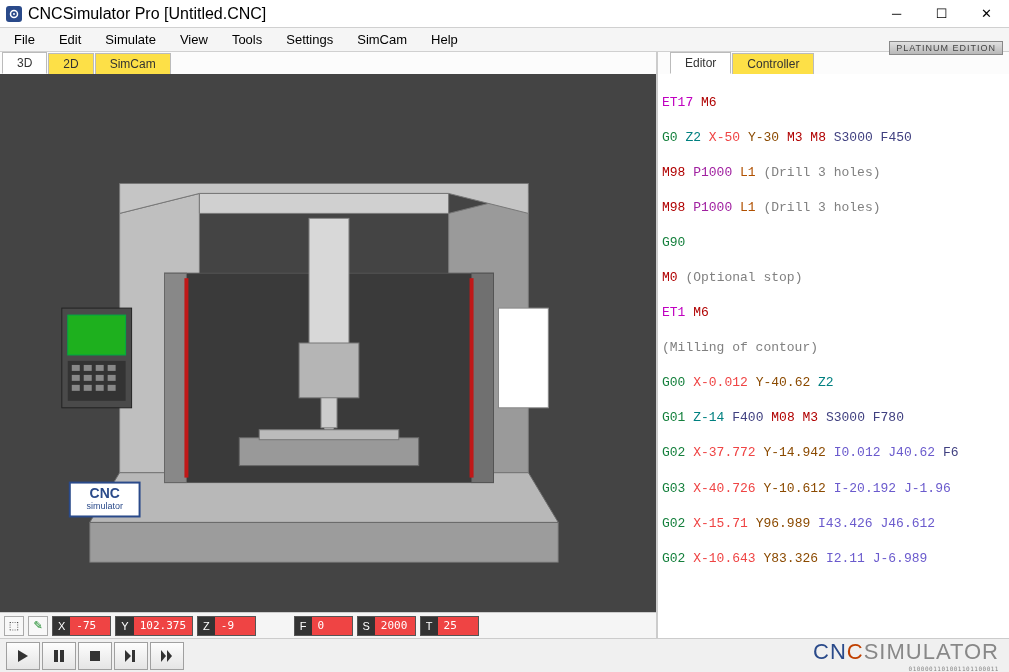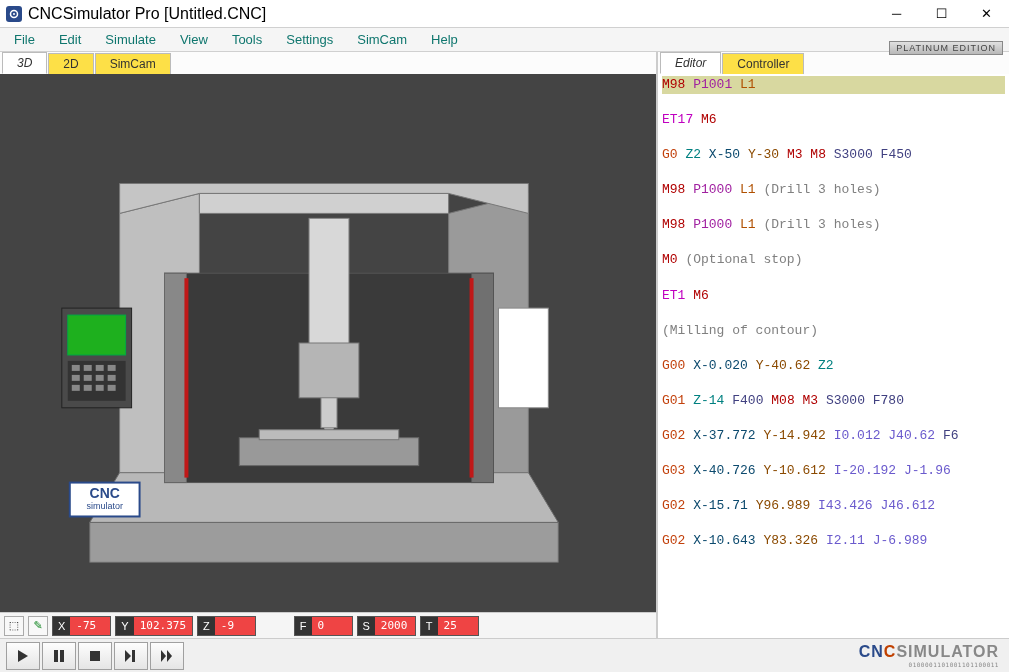--- a/index.html
+++ b/index.html
@@ -43,21 +43,21 @@
   background: #f5f5f5;
   display: flex;
   align-items: center;
   padding: 0 2px;
   border-bottom: 1px solid #d0d0d0;
   position: relative;
 }
 .menubar .menu-item {
   padding: 4px 12px;
   font-size: 13px;
-  color: #0f766e;
+  color: #000000;
 }
 .menubar .edition-badge {
   margin-left: auto;
   margin-right: 4px;
   background: linear-gradient(#e0e0e0,#b8b8b8);
   border: 1px solid #888;
   padding: 1px 6px;
   font-size: 9px;
   letter-spacing: 1px;
   color: #444;
@@ -91,21 +91,20 @@
   background: #fde047;
   border: 1px solid #bbb;
   border-bottom: none;
   margin-right: 1px;
   color: #333;
 }
 .view-tab.active {
   background: #fff;
   border-bottom: 1px solid #fff;
   font-weight: 500;
-  font-style: italic;
 }
 
 .viewport {
   flex: 1;
   background: #444444;
   position: relative;
   overflow: hidden;
 }
 .machine-svg { width: 100%; height: 100%; }
 
@@ -156,37 +155,37 @@
   flex: 1;
   display: flex;
   flex-direction: column;
   background: #fff;
 }
 .editor-tabs {
   height: 22px;
   background: #fcfcfc;
   display: flex;
   align-items: flex-end;
-  padding-left: 2px;
+  padding-left: 12px;
 }
 .gcode-area {
   flex: 1;
   overflow-y: scroll;
   font-family: "Consolas", "Courier New", monospace;
   font-size: 13px;
   padding: 2px 4px;
   line-height: 1.35;
   background: #fff;
   white-space: pre;
 }
 .gcode-line { display: block; }
 .gcode-line.hl { background: #d8d8a0; }
 .t-m { color: #b00000; }
-.t-g { color: #c2410c; }
-.t-x { color: #0c4a6e; }
+.t-g { color: #15803d; }
+.t-x { color: #ef4444; }
 .t-y { color: #8b4a00; }
 .t-z { color: #008080; }
 .t-i { color: #6a5acd; }
 .t-j { color: #6a5acd; }
 .t-p { color: #a020a0; }
 .t-l { color: #b05000; }
 .t-f { color: #404080; }
 .t-s { color: #404080; }
 .t-et { color: #c000c0; }
 .t-cm { color: #808080; }
@@ -209,22 +208,22 @@
   color: #222;
 }
 .logo-area {
   margin-left: auto;
   display: flex;
   flex-direction: column;
   align-items: flex-end;
   padding-right: 4px;
 }
 .logo-text {
-  font-size: 16px;
-  font-weight: bold;
+  font-size: 22px;
+  font-weight: normal;
   letter-spacing: 1px;
   text-align: right;
 }
 .logo-text .c1 { color: #2a4a8a; }
 .logo-text .c2 { color: #c04000; }
 .logo-text .c3 { color: #888; }
 .logo-binary { font-size: 6px; color: #888; letter-spacing: 0.5px; font-family: monospace; }
 
 ::-webkit-scrollbar { width: 16px; }
 ::-webkit-scrollbar-track { background: #f0f0f0; }
@@ -351,29 +350,30 @@
         <span class="coord-value">25</span>
       </div>
     </div>
   </div>
 
   <div class="right-panel">
     <div class="editor-tabs">
       <div class="view-tab active">Editor</div>
       <div class="view-tab">Controller</div>
     </div>
-    <div class="gcode-area" id="gcode-area"><span class="gcode-line hl"><span class="t-m">M98</span> <span class="t-p">P1001</span> <span class="t-l">L1</span></span>
+    <div class="gcode-area" id="gcode-area">
 <span class="gcode-line"><span class="t-et">ET17</span> <span class="t-m">M6</span></span>
 <span class="gcode-line"><span class="t-g">G0</span> <span class="t-z">Z2</span> <span class="t-x">X-50</span> <span class="t-y">Y-30</span> <span class="t-m">M3</span> <span class="t-m">M8</span> <span class="t-s">S3000</span> <span class="t-f">F450</span></span>
 <span class="gcode-line"><span class="t-m">M98</span> <span class="t-p">P1000</span> <span class="t-l">L1</span> <span class="t-cm">(Drill 3 holes)</span></span>
 <span class="gcode-line"><span class="t-m">M98</span> <span class="t-p">P1000</span> <span class="t-l">L1</span> <span class="t-cm">(Drill 3 holes)</span></span>
+<span class="gcode-line"><span class="t-g">G90</span></span>
 <span class="gcode-line"><span class="t-m">M0</span> <span class="t-cm">(Optional stop)</span></span>
 <span class="gcode-line"><span class="t-et">ET1</span> <span class="t-m">M6</span></span>
 <span class="gcode-line"><span class="t-cm">(Milling of contour)</span></span>
-<span class="gcode-line"><span class="t-g">G00</span> <span class="t-x">X-0.020</span> <span class="t-y">Y-40.62</span> <span class="t-z">Z2</span></span>
+<span class="gcode-line"><span class="t-g">G00</span> <span class="t-x">X-0.012</span> <span class="t-y">Y-40.62</span> <span class="t-z">Z2</span></span>
 <span class="gcode-line"><span class="t-g">G01</span> <span class="t-z">Z-14</span> <span class="t-f">F400</span> <span class="t-m">M08</span> <span class="t-m">M3</span> <span class="t-s">S3000</span> <span class="t-f">F780</span></span>
 <span class="gcode-line"><span class="t-g">G02</span> <span class="t-x">X-37.772</span> <span class="t-y">Y-14.942</span> <span class="t-i">I0.012</span> <span class="t-j">J40.62</span> <span class="t-f">F6</span></span>
 <span class="gcode-line"><span class="t-g">G03</span> <span class="t-x">X-40.726</span> <span class="t-y">Y-10.612</span> <span class="t-i">I-20.192</span> <span class="t-j">J-1.96</span></span>
 <span class="gcode-line"><span class="t-g">G02</span> <span class="t-x">X-15.71</span> <span class="t-y">Y96.989</span> <span class="t-i">I43.426</span> <span class="t-j">J46.612</span></span>
 <span class="gcode-line"><span class="t-g">G02</span> <span class="t-x">X-10.643</span> <span class="t-y">Y83.326</span> <span class="t-i">I2.11</span> <span class="t-j">J-6.989</span></span>
 <span class="gcode-line">    </span>
 
 
 
 

